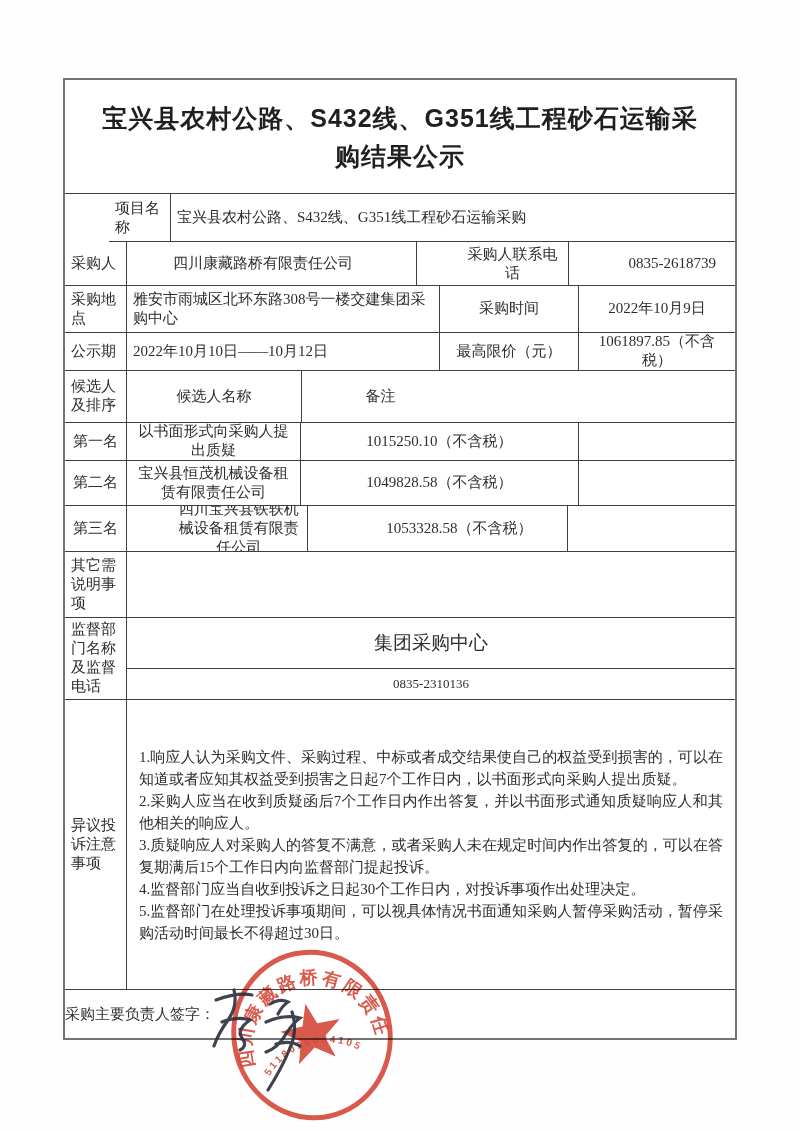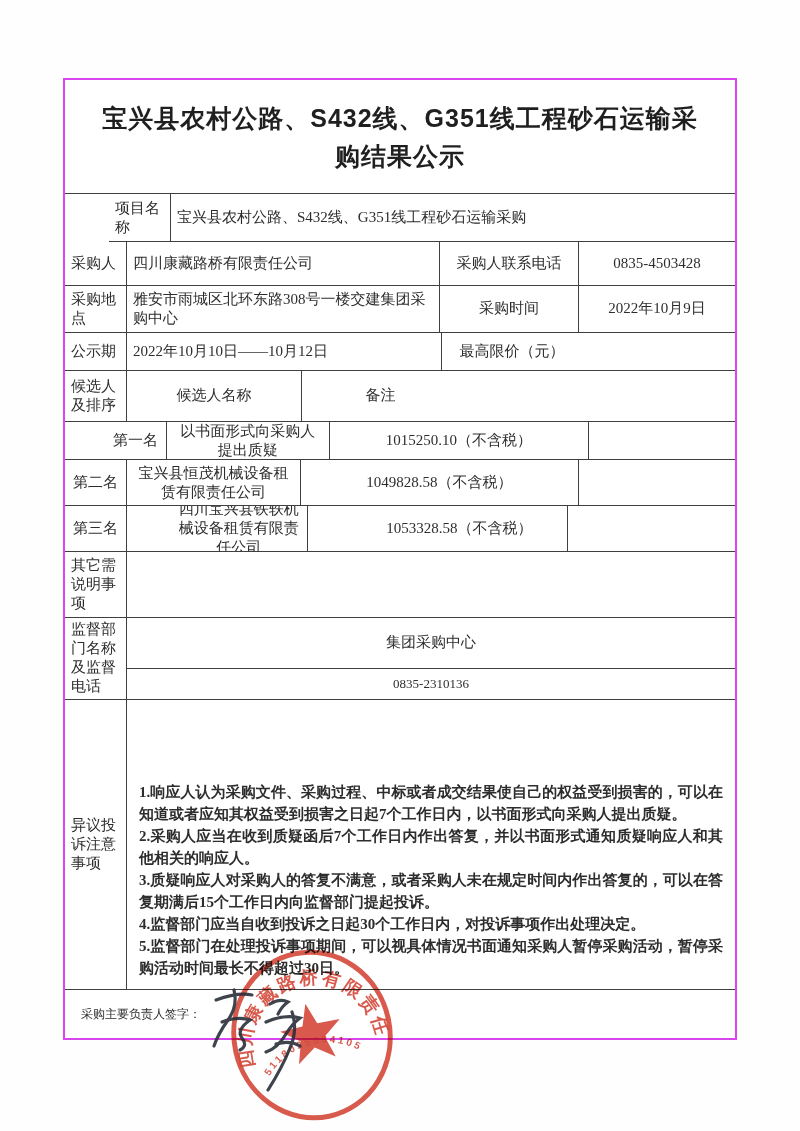--- a/index.html
+++ b/index.html
@@ -12,21 +12,21 @@
     overflow: hidden;
   }
   .page {
     position: absolute; left: 0; top: 0;
     width: 800px; height: 1131px;
     background: #fefefe;
   }
   .doc-table {
     position: absolute; left: 63px; top: 78px;
     width: 674px; height: 962px;
-    border: 2px solid #d946ef;
+    border: 2px solid #737373;
     display: flex; flex-direction: column;
     background: #fff;
     z-index: 1;
   }
   .row { display: flex; flex-direction: row; border-bottom: 1px solid #3f3f3f; }
   .row:last-child { border-bottom: none; }
   .cell {
     border-right: 1px solid #3f3f3f;
     display: flex; align-items: center;
     font-size: 15px; line-height: 19px;
@@ -39,52 +39,52 @@
   .c-left { justify-content: flex-start; text-align: left; }
 
   .title-row { height: 115px; align-items: center; justify-content: center; display: flex; }
   .doc-title {
     font-family: "Liberation Sans", "DejaVu Sans", sans-serif;
     font-weight: 700; font-size: 25px; line-height: 38px;
     letter-spacing: 1px; text-align: center;
     padding: 0 26px; color: #1f1f1f;
   }
   .r-project { height: 48px; margin-left: 44px; }
-  .r-purchaser { height: 44px; }
+  .r-purchaser { height: 44px; gap: 40px; }
   .r-location { height: 47px; justify-content: flex-end; }
   .r-publicity { height: 38px; }
   .r-cand-header { height: 52px; }
-  .r-cand1 { height: 38px; padding-left: 40px; }
+  .r-cand1 { height: 38px; }
   .r-cand2 { height: 46px; }
   .r-cand3 { height: 46px; gap: 44px; }
   .r-other { height: 66px; gap: 42px; }
   .r-supervision { height: 82px; }
   .r-objection { height: 292px; }
   .r-signature { height: 48px; border-bottom: none; }
 
   .w-value { width: 315px; }
   .w-sublabel { width: 140px; }
   .w-subvalue { width: 157px; }
   .w-name { width: 175px; text-align: center; }
   .w-bid { width: 280px; }
   .w-remark { width: 157px; }
   .w-full { width: 612px; }
 
   .sup-stack { width: 612px; display: flex; flex-direction: column; }
-  .sup-top { height: 51px; border-bottom: 1px solid #3f3f3f; display: flex; align-items: center; justify-content: center; font-size: 15px; font-family: Liberation Serif, serif; }
+  .sup-top { height: 51px; border-bottom: 1px solid #3f3f3f; display: flex; align-items: center; justify-content: center; font-size: 19px; font-family: Liberation Serif, serif; }
   .sup-bottom { height: 30px; display: flex; align-items: center; justify-content: center; font-size: 13px; }
 
   .objection-body {
     width: 612px; padding: 10px 12px;
-    display: flex; flex-direction: column; justify-content: flex-end;
-    font-size: 15px; line-height: 22px; text-align: left; font-weight: bold;
+    display: flex; flex-direction: column; justify-content: center;
+    font-size: 15px; line-height: 22px; text-align: left;
   }
   .objection-body div { text-align: justify; }
 
-  .sig-row-inner { width: 100%; display: flex; align-items: center; padding-left: 16px; font-size: 12px; }
+  .sig-row-inner { width: 100%; display: flex; align-items: center; padding-left: 0; font-size: 15px; }
 
   .stamp-wrap {
     position: absolute; left: 224px; top: 944px;
     width: 176px; height: 182px;
     z-index: 3;
     transform: rotate(-12deg);
     opacity: 0.88;
     mix-blend-mode: multiply;
     pointer-events: none;
   }
@@ -108,34 +108,35 @@
 
     <div class="row r-project">
       <div class="cell label-col c-left">项目名称</div>
       <div class="cell c-left" style="flex:1">宝兴县农村公路、S432线、G351线工程砂石运输采购</div>
     </div>
 
     <div class="row r-purchaser">
       <div class="cell label-col c-left">采购人</div>
       <div class="cell w-value c-left">四川康藏路桥有限责任公司</div>
       <div class="cell w-sublabel c-center">采购人联系电话</div>
-      <div class="cell w-subvalue c-center">0835-4503428</div>
+      <div class="cell w-subvalue c-center">0835-2618739</div>
     </div>
 
     <div class="row r-location">
       <div class="cell label-col c-left">采购地点</div>
       <div class="cell w-value c-left">雅安市雨城区北环东路308号一楼交建集团采购中心</div>
       <div class="cell w-sublabel c-center">采购时间</div>
       <div class="cell w-subvalue c-center">2022年10月9日</div>
     </div>
 
     <div class="row r-publicity">
       <div class="cell label-col c-left">公示期</div>
       <div class="cell w-value c-left">2022年10月10日——10月12日</div>
       <div class="cell w-sublabel c-center">最高限价（元）</div>
+      <div class="cell w-subvalue c-center">1061897.85（不含税）</div>
     </div>
 
     <div class="row r-cand-header">
       <div class="cell label-col c-left">候选人及排序</div>
       <div class="cell w-name c-center">候选人名称</div>
       <div class="cell w-remark c-center">备注</div>
     </div>
 
     <div class="row r-cand1">
       <div class="cell label-col c-center">第一名</div>

